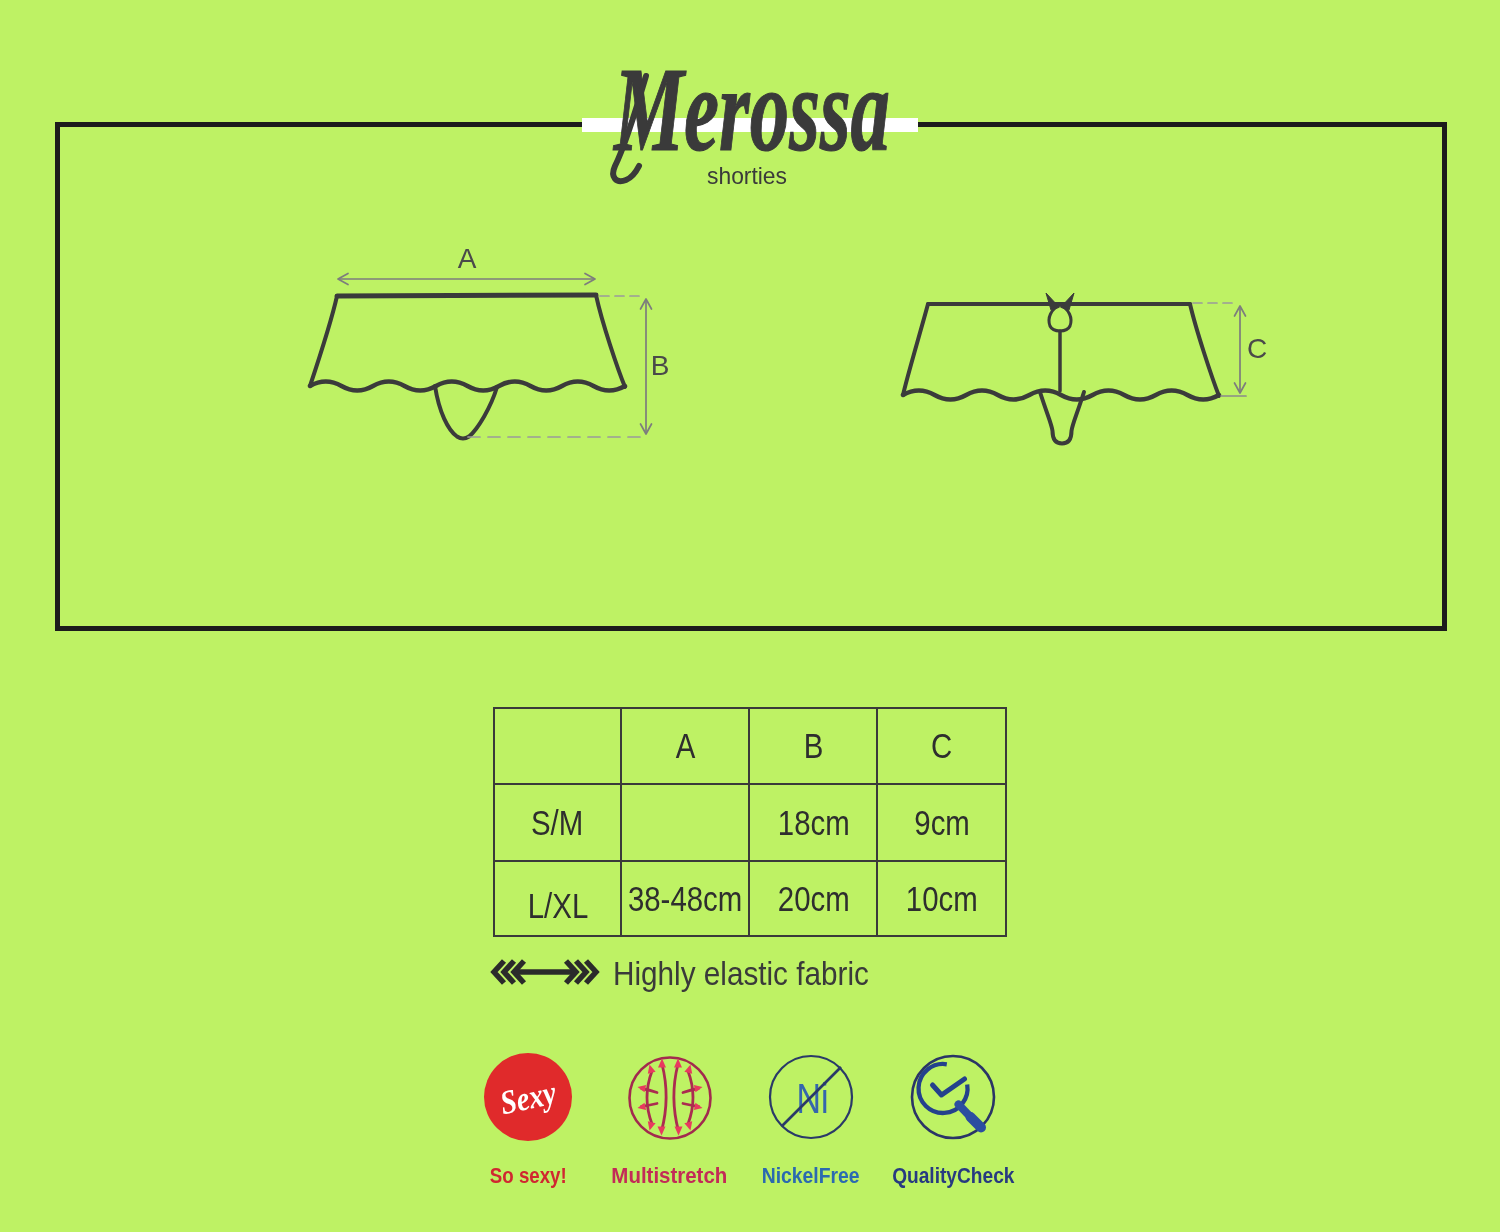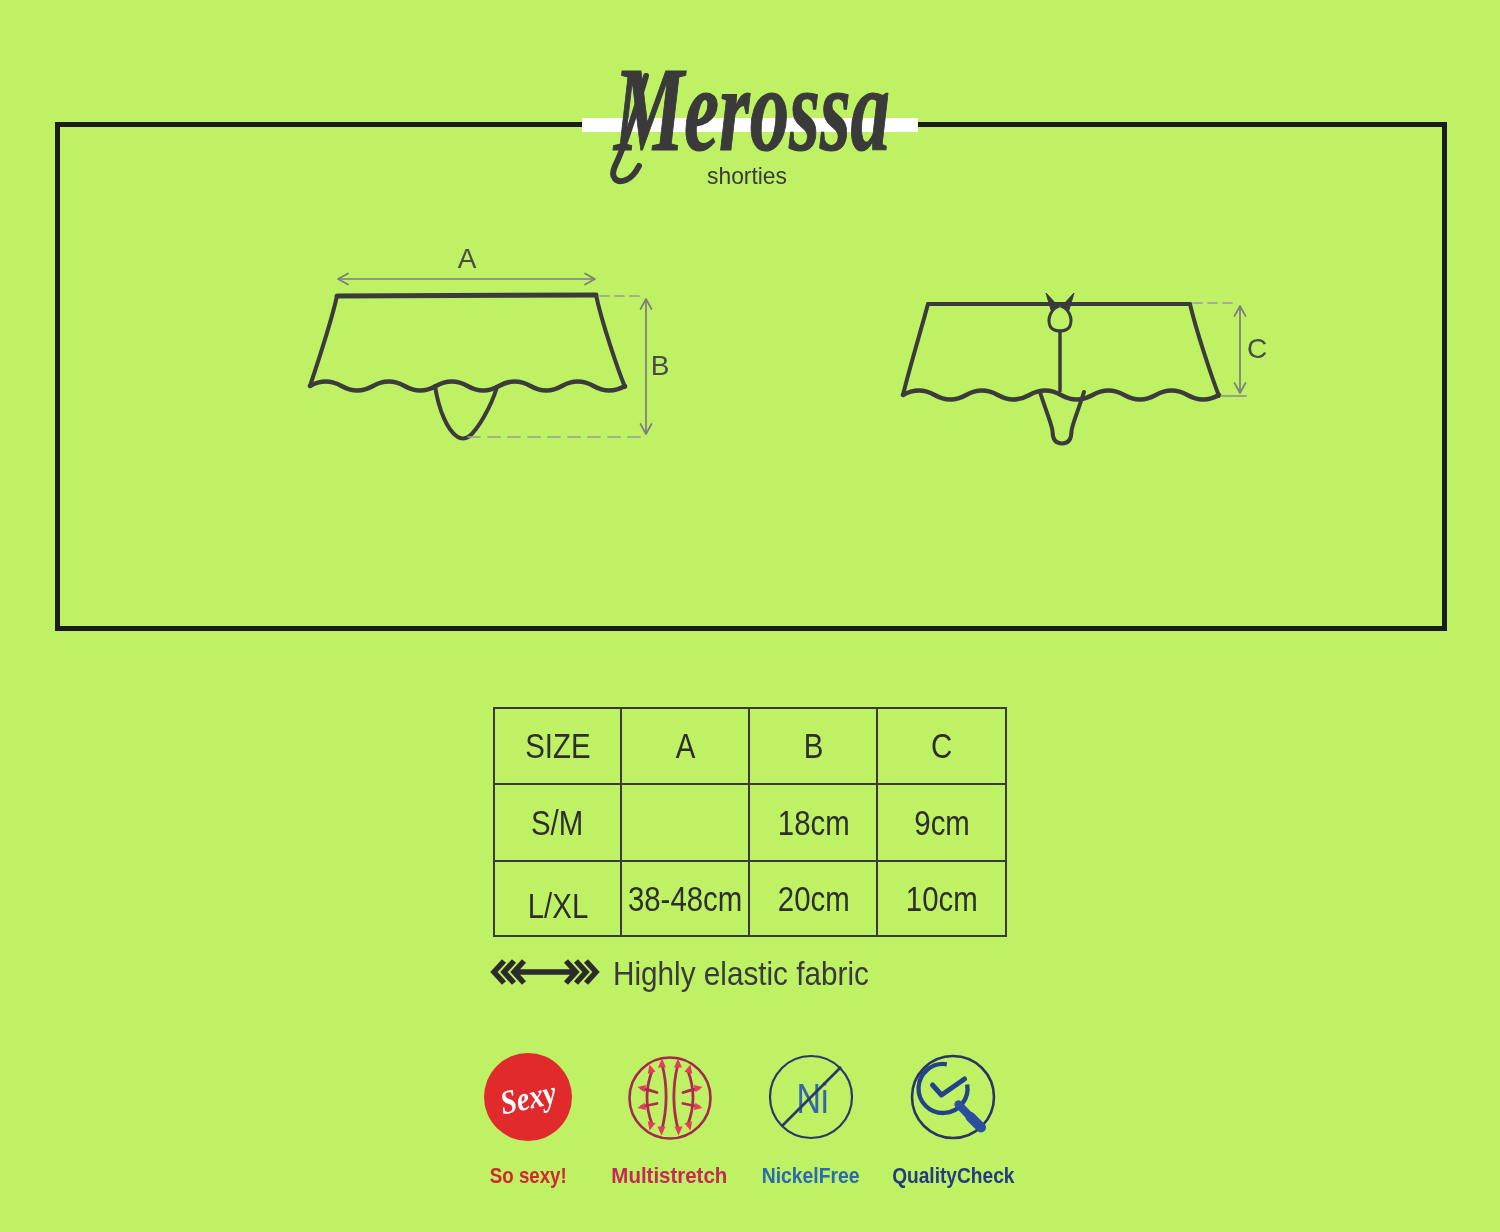--- a/index.html
+++ b/index.html
@@ -95,23 +95,20 @@
     <path d="M493,861 H1007"></path>
     <path d="M493,936 H1007"></path>
     <path d="M494,707 V937"></path>
     <path d="M621,707 V937"></path>
     <path d="M749,707 V937"></path>
     <path d="M877,707 V937"></path>
     <path d="M1006,707 V937"></path>
   </g>
 </svg>
 
-<div class="cell" style="left:494px;top:708px;width:127px;height:76px;">
-      <span>SIZE</span>
-    </div>
 
 <div class="cell" style="left:622px;top:708px;width:127px;height:76px;">
       <span>A</span>
     </div>
 
 <div class="cell" style="left:750px;top:708px;width:127px;height:76px;">
       <span>B</span>
     </div>
 
 <div class="cell" style="left:878px;top:708px;width:128px;height:76px;">

